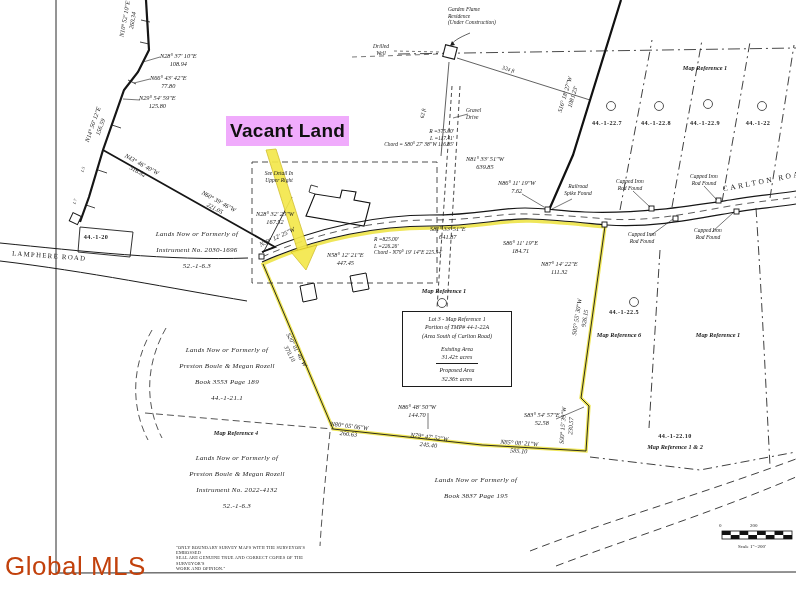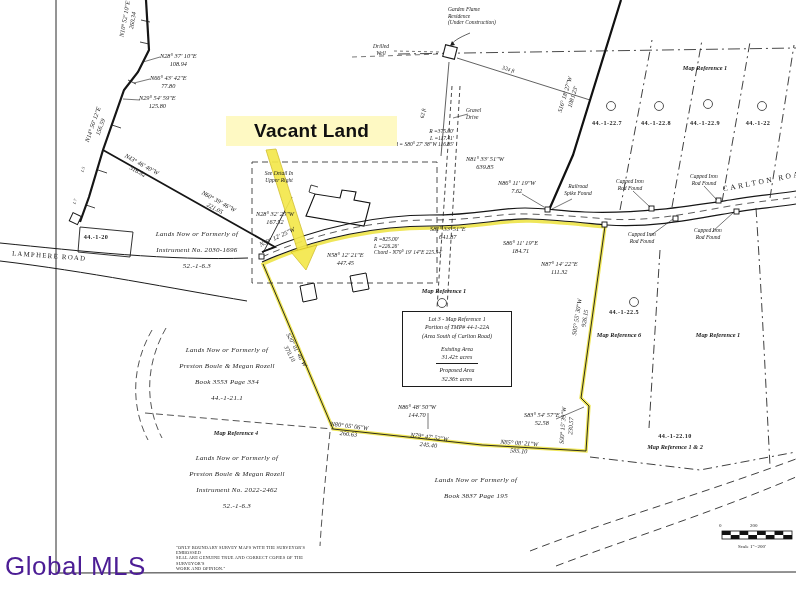--- a/index.html
+++ b/index.html
@@ -9,24 +9,24 @@
   .lbl{position:absolute;font:italic 6.3px "Liberation Serif",serif;color:#1c1c1c;
        text-align:center;white-space:nowrap;line-height:7.6px;z-index:3}
   .sm{font-size:5.5px;line-height:6.6px}
   .xs{font-size:4.4px;line-height:5.4px}
   .blk{font:italic 7px "Liberation Serif",serif;line-height:16px;letter-spacing:.3px}
   .ref{font-style:italic;font-weight:bold;font-size:6.3px}
   .lot{font-style:normal;font-weight:bold;font-size:6.2px;letter-spacing:.4px}
   .rot{transform-origin:center center}
   .leftal{text-align:left}
   .rightal{text-align:right}
-  #vacant-label{position:absolute;left:226px;top:116px;background:#fef9c3;color:#101010;
-       font:bold 19px "Liberation Sans",sans-serif;padding:4px 28px;z-index:5;letter-spacing:.3px}
+  #vacant-label{position:absolute;left:226px;top:116px;background:#f0abfc;color:#101010;
+       font:bold 19px "Liberation Sans",sans-serif;padding:4px 4px;z-index:5;letter-spacing:.3px}
   #watermark{position:absolute;left:5px;top:551px;font:26px "Liberation Sans",sans-serif;
-       color:#4c1d95;z-index:6;letter-spacing:.5px}
+       color:#c2410c;z-index:6;letter-spacing:.5px}
   #lot3-box{position:absolute;left:402px;top:311px;width:106px;border:1px solid #1c1c1c;
        background:#fff;font:italic 5.9px "Liberation Serif",serif;text-align:center;
        line-height:8.3px;padding:3px 1px;z-index:3}
   #lot3-box .gap{height:5px}
   #lot3-box .divider{width:42px;border-top:1px solid #1c1c1c;margin:2px auto}
   #road-carlton-label{font:7.5px "Liberation Serif",serif;font-style:normal;letter-spacing:2.5px}
   #road-lamphere-label{font:6.8px "Liberation Serif",serif;font-style:normal;letter-spacing:1.3px}
   #disclaimer{width:130px;white-space:normal;text-align:left;line-height:5.2px;
        letter-spacing:.2px;font-style:normal}
   .scl{font-style:normal;font-size:5px}
@@ -328,27 +328,27 @@
   <div class="lbl sm rot" style="left:418px;top:110px;transform:rotate(-80deg)">62 ft</div>
 
   <div class="lbl blk" style="left:112px;top:226px;width:170px">
     <div>Lands Now or Formerly of</div>
     <div>Instrument No. 2030-1696</div>
     <div>52.-1-6.3</div>
     </div>
   <div class="lbl blk" style="left:138px;top:342px;width:178px">
     <div>Lands Now or Formerly of</div>
     <div>Preston Boule &amp; Megan Rozell</div>
-    <div>Book 3553   Page 334</div>
+    <div>Book 3553   Page 189</div>
     <div>44.-1-21.1</div>
     </div>
   <div class="lbl blk" style="left:148px;top:450px;width:178px">
     <div>Lands Now or Formerly of</div>
     <div>Preston Boule &amp; Megan Rozell</div>
-    <div>Instrument No. 2022-2462</div>
+    <div>Instrument No. 2022-4132</div>
     <div>52.-1-6.3</div>
     </div>
   <div class="lbl blk" style="left:392px;top:472px;width:168px">
     <div>Lands Now or Formerly of</div>
     <div>Book 3837   Page 195</div>
     </div>
 
   <div id="lot3-box">
     <div>Lot 3 - Map Reference 1</div>
     <div>Portion of TMP# 44-1-22A</div>

